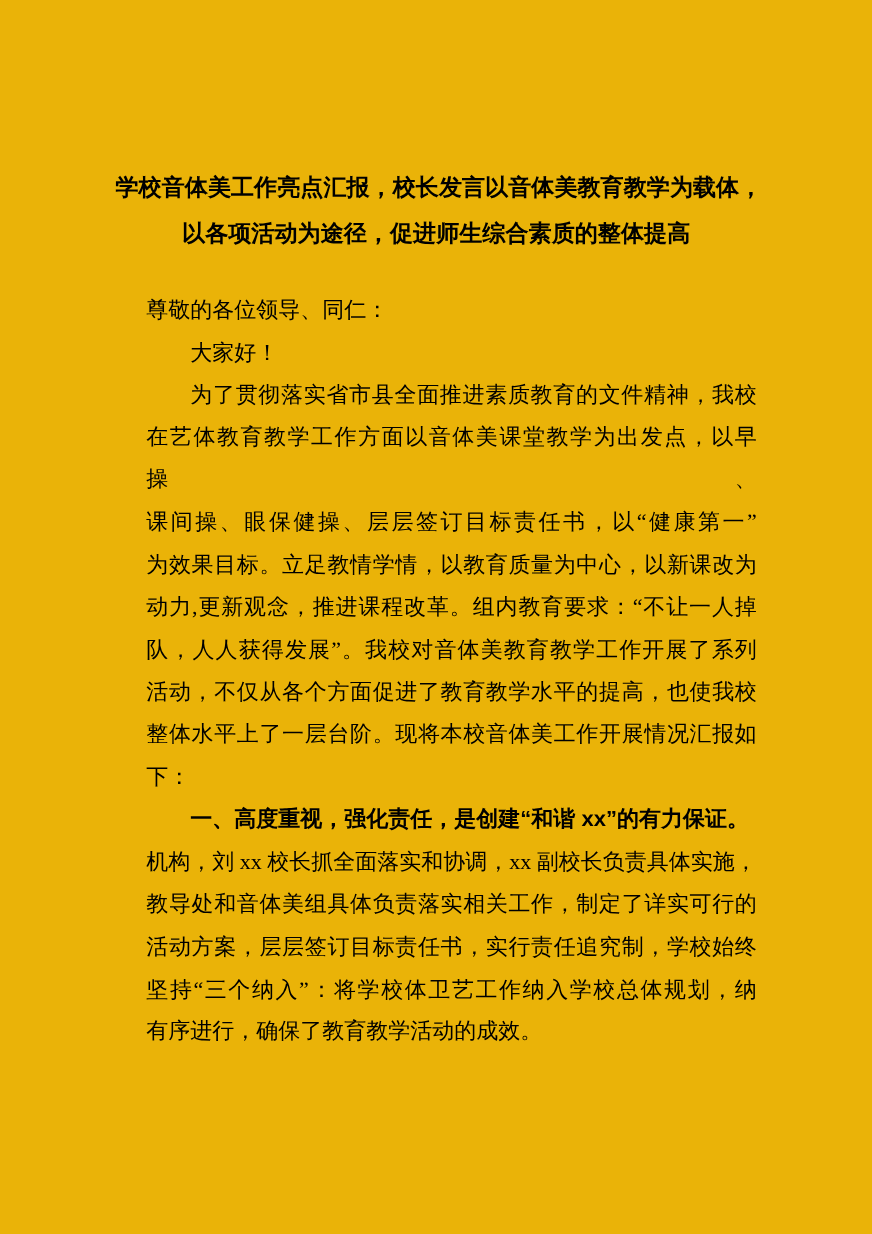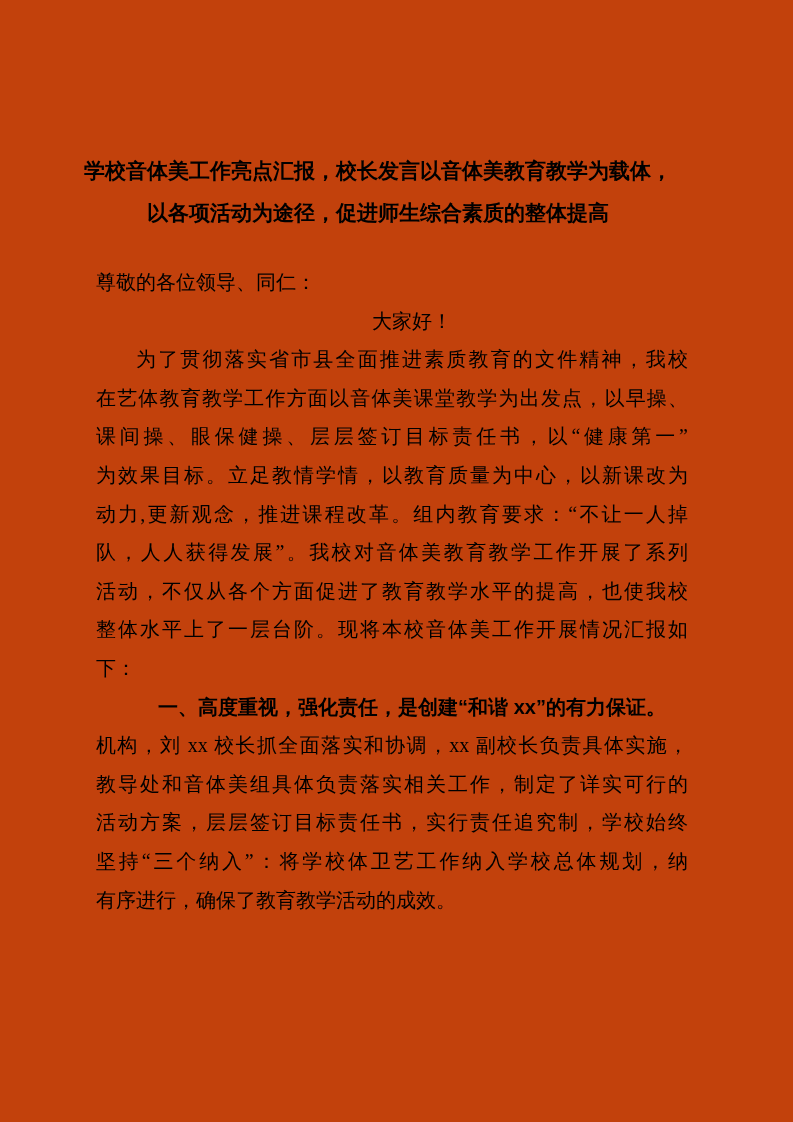--- a/index.html
+++ b/index.html
@@ -9,23 +9,23 @@
   }
   body {
     width: 793px;
     height: 1122px;
     overflow: hidden;
   }
   .page {
     box-sizing: border-box;
     width: 793px;
     height: 1122px;
-    background: #c2410c;
+    background: #eab308;
     color: #000000;
-    padding: 150px 105px 0 68px;
+    padding: 150px 105px 0 105px;
   }
   .doc-title {
     margin: 0;
     font-family: "Liberation Sans", sans-serif;
     font-weight: bold;
     font-size: 21px;
     line-height: 42px;
     text-align: center;
     color: #000000;
   }
@@ -49,21 +49,20 @@
     text-align: left;
   }
   .line.fill {
     white-space: normal;
     text-align: justify;
     text-align-last: justify;
     font-family: Liberation Serif, serif;
   }
   .line.indent {
     text-indent: 2em;
-    text-align: center;
   }
   .block.heading .line {
     font-family: "Liberation Sans", sans-serif;
     font-weight: bold;
   }
 </style>
 </head>
 <body>
 
 <div class="page">

